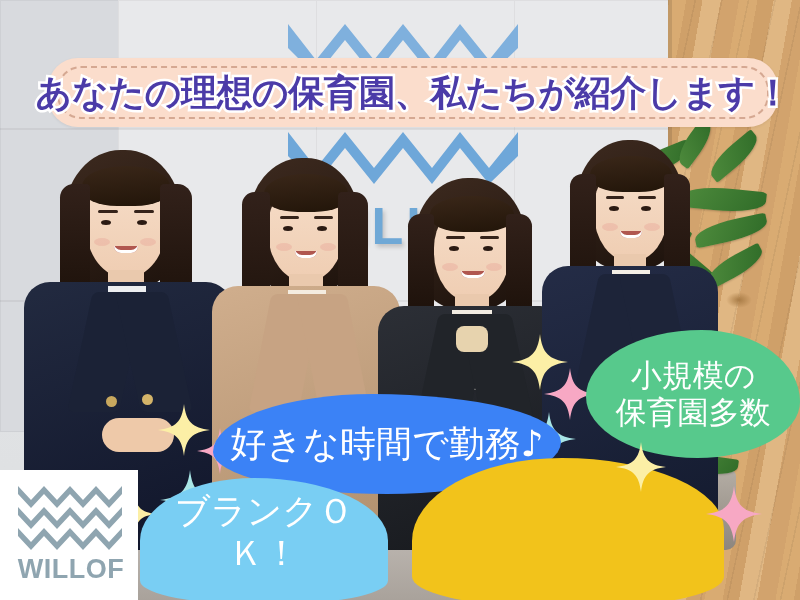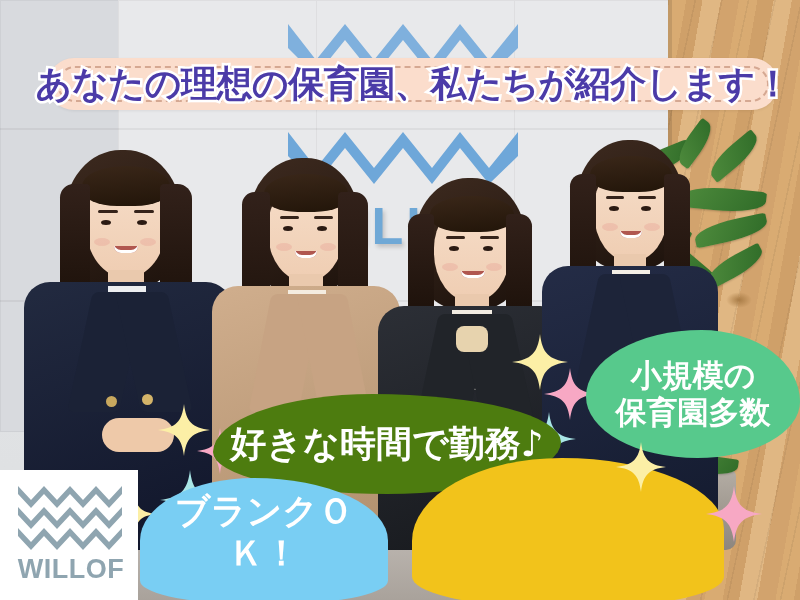--- a/index.html
+++ b/index.html
@@ -51,35 +51,35 @@
   .bang{position:absolute;border-radius:50% 50% 40% 40%;background:linear-gradient(175deg,#3a2719,#221509);}
   .neck{position:absolute;background:#eac9ad;border-radius:0 0 6px 6px;}
   .body{position:absolute;border-radius:26px 26px 0 0;}
   .lapel{position:absolute;background:rgba(255,255,255,.92);}
   .brow{position:absolute;height:3px;border-radius:2px;background:#35231a;}
   .eye{position:absolute;width:10px;height:5px;border-radius:50%;background:#2a1a12;}
   .mouth{position:absolute;height:7px;border-radius:0 0 40px 40px;background:#b0574f;box-shadow:inset 0 -3px 0 #fff;}
   .blush{position:absolute;width:16px;height:8px;border-radius:50%;background:rgba(230,150,140,.30);}
 
   
-  .banner{position:absolute;left:48px;top:58px;width:730px;height:52px;
+  .banner{position:absolute;left:48px;top:58px;width:730px;height:69px;
     background:#fbddcc;border-radius:30px;box-shadow:0 1px 3px rgba(0,0,0,.07);text-align:right;}
   .banner-dash{position:absolute;left:9px;top:8px;right:9px;bottom:8px;
     border:2px dashed #d5a892;border-radius:24px;}
   .banner-text{position:absolute;inset:0;display:flex;align-items:center;justify-content:center;
     font:700 36px/1 "DejaVu Sans","Liberation Sans",sans-serif;color:#4b3ba8;letter-spacing:-.5px;
     -webkit-text-stroke:5px #ffffff;paint-order:stroke fill;white-space:nowrap;}
 
   
   .blob{position:absolute;display:flex;align-items:center;justify-content:center;text-align:center;
-    color:#fff;font-weight:700;font-family:"DejaVu Sans","Liberation Sans",sans-serif;line-height:1.2;}
+    color:#fff;font-weight:400;font-family:"DejaVu Sans","Liberation Sans",sans-serif;line-height:1.2;}
 
   .blob-green{left:586px;top:330px;width:214px;height:128px;background:#57c98c;
     border-radius:54% 46% 48% 52%/52% 56% 44% 48%;font-size:31px;}
-  .blob-pink{left:213px;top:394px;width:348px;height:100px;background:#4d7c0f;
+  .blob-pink{left:213px;top:394px;width:348px;height:100px;background:#3b82f6;
     border-radius:46% 54% 50% 50%/58% 48% 52% 42%;font-size:36px;}
   .blob-blue{left:140px;top:478px;width:248px;height:125px;background:#79cef3;
     border-radius:46% 54% 40% 40%/50% 50% 18% 18%;font-size:35px;}
   .blob-yellow{left:412px;top:458px;width:312px;height:148px;background:#f2c31b;
     border-radius:48% 52% 40% 40%/56% 48% 20% 20%;font-size:33px;}
 
   
   .spark{position:absolute;}
   .spark svg{display:block;width:100%;height:100%;}
 

